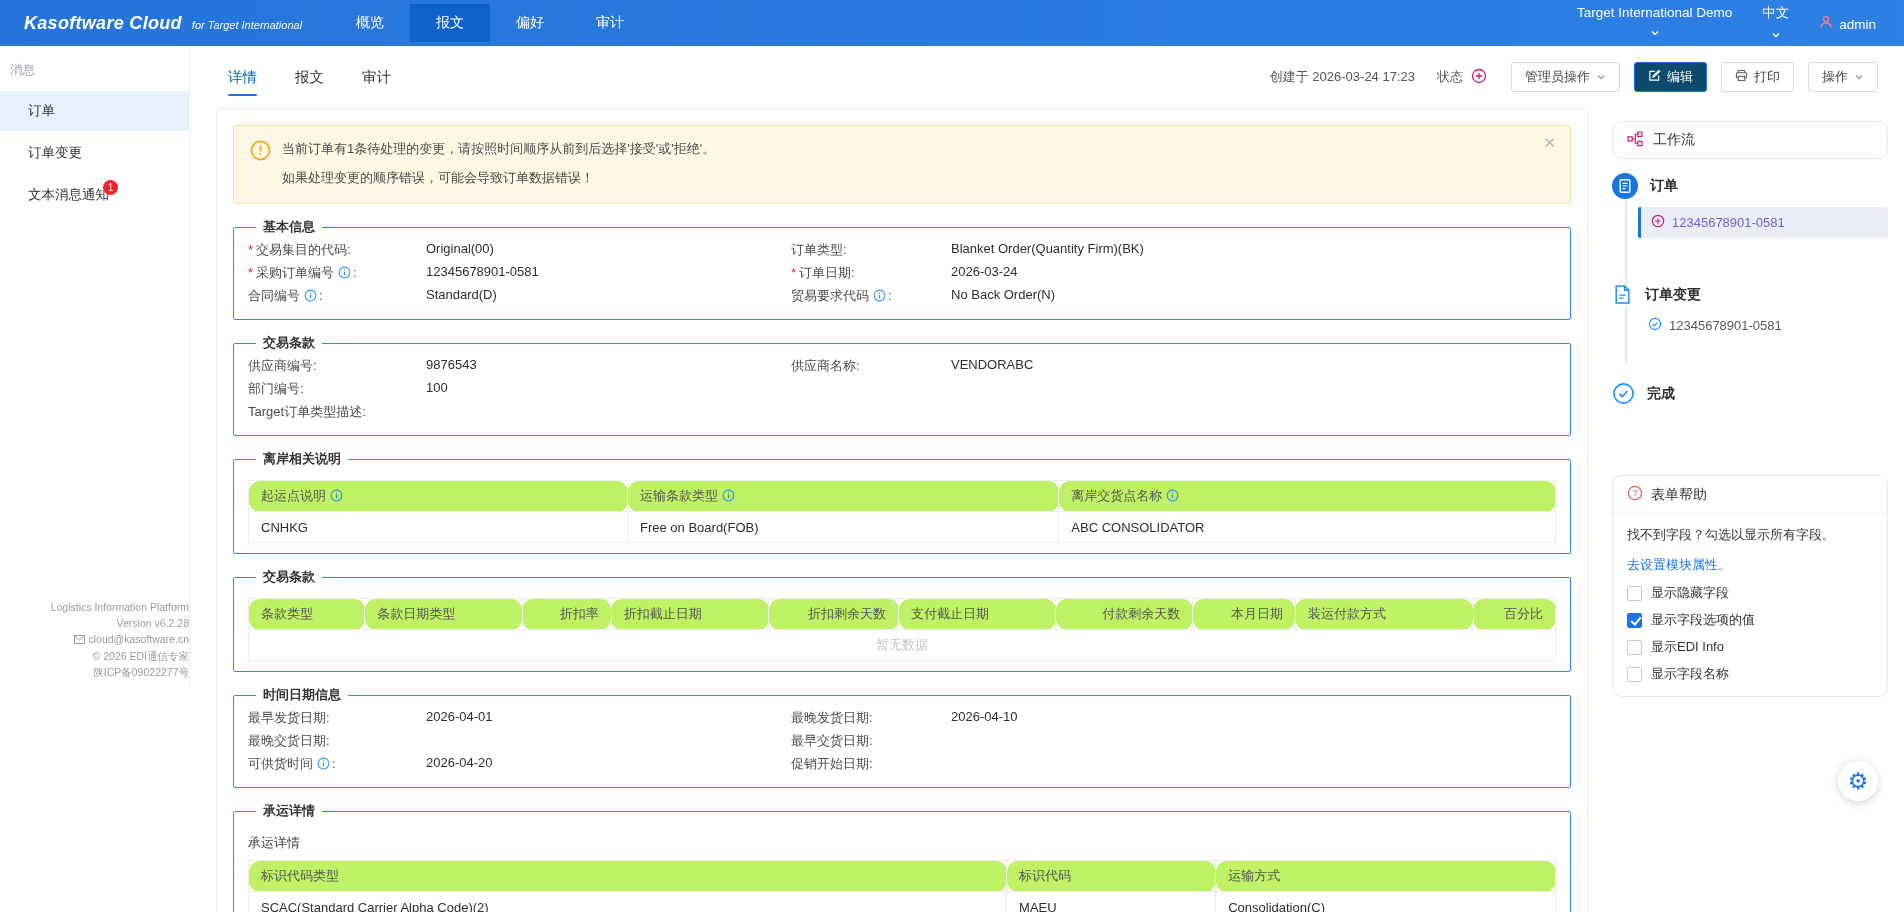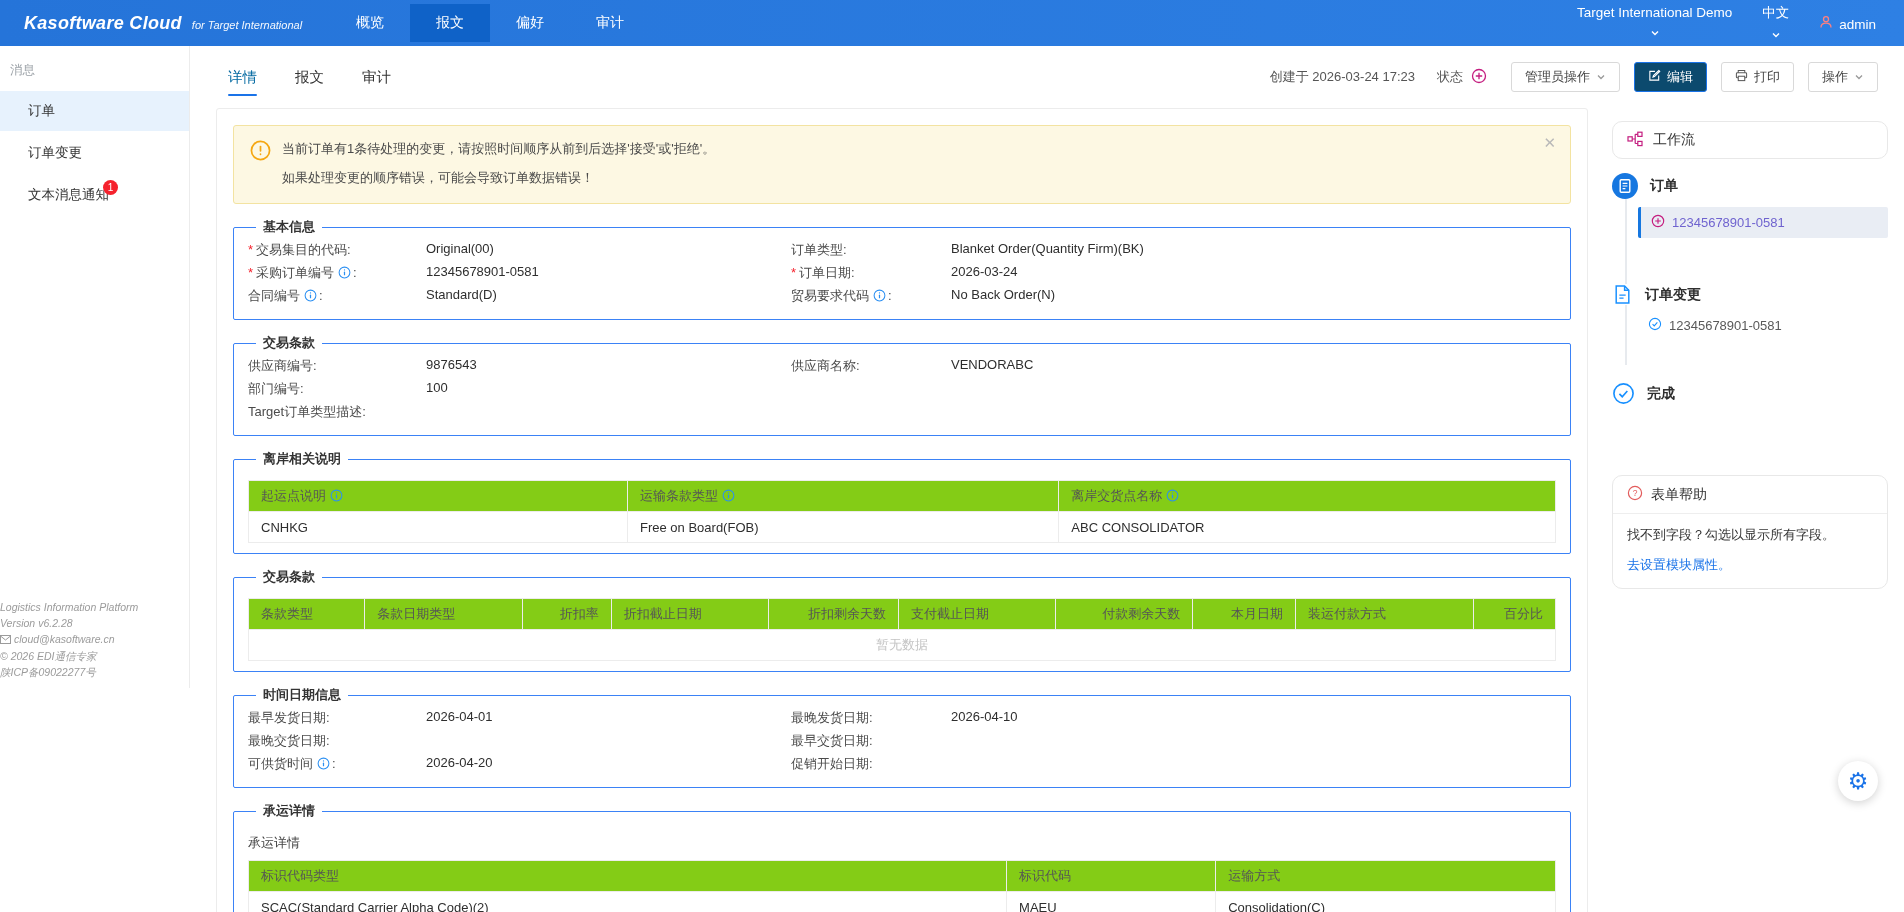--- a/index.html
+++ b/index.html
@@ -20,21 +20,21 @@
   .caret { display:inline-block; }
   .user { display:flex; align-items:flex-end; gap:6px; }
 
   
   .body-row { display:flex; height:642px; }
   .sidebar { width:190px; border-right:1px solid #ececec; position:relative; flex:none; }
   .side-group { color:#9aa0a6; font-size:12.5px; padding:16px 10px 10px 10px; }
   .side-item { padding:11px 10px 11px 28px; font-size:13.5px; color:#333; cursor:pointer; position:relative; margin:2px 0; }
   .side-item.active { background:#e7f2fd; }
   .side-item .badge { position:absolute; display:inline-block; min-width:15px; height:15px; line-height:15px; border-radius:8px; background:#f5222d; color:#fff; font-size:10px; text-align:center; margin-left:-6px; margin-top:-6px; padding:0 3px; }
-  .side-footer { position:absolute; bottom:8px; left:0; right:0; text-align:left; color:#9b9b9b; font-size:10.5px; line-height:16px;font-style:italic; }
+  .side-footer { position:absolute; bottom:8px; left:0; right:0; text-align:right; color:#9b9b9b; font-size:10.5px; line-height:16px; }
   .side-footer .mail-ic { display:inline-block; vertical-align:-1px; margin-right:3px; }
 
   .main-wrap { flex:1; display:flex; flex-direction:column; }
 
   
   .page-header { height:62px; display:flex; align-items:center; padding:0 26px 0 38px; }
   .tabs { display:flex; gap:38px; height:62px; align-items:center; }
   .tab { font-size:14.5px; color:#333; cursor:pointer; height:62px; display:flex; align-items:center; position:relative; }
   .tab.active { color:#0369a1; font-weight:500; }
   .tab.active::after { content:""; position:absolute; left:0; right:0; bottom:12px; height:2.5px; background:#1a73e8; border-radius:2px; }
@@ -65,21 +65,21 @@
   .fcell.c2 { flex:1; }
   .flabel { width:178px; flex:none; color:#4b4b4b; }
   .fcell.c2 .flabel { width:160px; }
   .fvalue { color:#2e2e2e; }
   .req { color:#f5222d; margin-right:3px; }
   .info { display:inline-block; margin:0 2px 0 4px; vertical-align:-2px; cursor:pointer; }
 
   
   table.dt { width:100%; border-collapse:collapse; table-layout:fixed; margin-top:8px; }
   table.dt th, table.dt td { border:1px solid #ececec; font-size:13px; padding:6px 12px; text-align:left; font-weight:400; }
-  table.dt th { background:#84cc16; color:#555; height:29px; }
+  table.dt th { background:#bef264; color:#555; height:29px;border-radius:11px; }
   table.dt td { color:#2e2e2e; height:31px; background:#fff; }
   table.dt .num { text-align:right; }
   table.dt td.empty { text-align:center; color:#c3c3c3; }
   .sub-label { font-size:13px; color:#444; margin-top:10px; }
 
   
   .panel { border:1px solid #e8e8e8; border-radius:10px; background:#fff; }
   .wf-head { margin-top:13px; height:38px; display:flex; align-items:center; gap:10px; padding:0 14px; font-size:14px; color:#333; font-weight:500; }
   .wf-body { position:relative; padding:14px 0 0 0; }
   .wf-line { position:absolute; left:13px; top:34px; bottom:40px; width:2px; background:#e7eaee; }
@@ -507,20 +507,38 @@
             <div class="help-head">
               <span><svg width="16" height="16" viewBox="0 0 16 16">
                     <circle cx="8" cy="8" r="6.6" fill="none" stroke="#e25c5c" stroke-width="1.2"></circle>
                     <text x="8" y="11" text-anchor="middle" font-size="8.5" fill="#e25c5c" font-family="Liberation Sans, sans-serif">?</text>
                   </svg></span>
               <span>表单帮助</span>
             </div>
             <div class="help-body">
               <div class="help-hint">找不到字段？勾选以显示所有字段。</div>
               <div class="help-link">去设置模块属性。</div>
+              <div id="help-checks">
+                  <div class="chk-row">
+                    <span class="chk"></span>
+                    <span>显示隐藏字段</span>
+                  </div>
+                  <div class="chk-row">
+                    <span class="chk on"></span>
+                    <span>显示字段选项的值</span>
+                  </div>
+                  <div class="chk-row">
+                    <span class="chk"></span>
+                    <span>显示EDI Info</span>
+                  </div>
+                  <div class="chk-row">
+                    <span class="chk"></span>
+                    <span>显示字段名称</span>
+                  </div>
+                </div>
             </div>
           </div>
         </div>
       </div>
     </div>
   </div>
 
   <div class="gear-fab">
       <span>⚙</span>
     </div>

